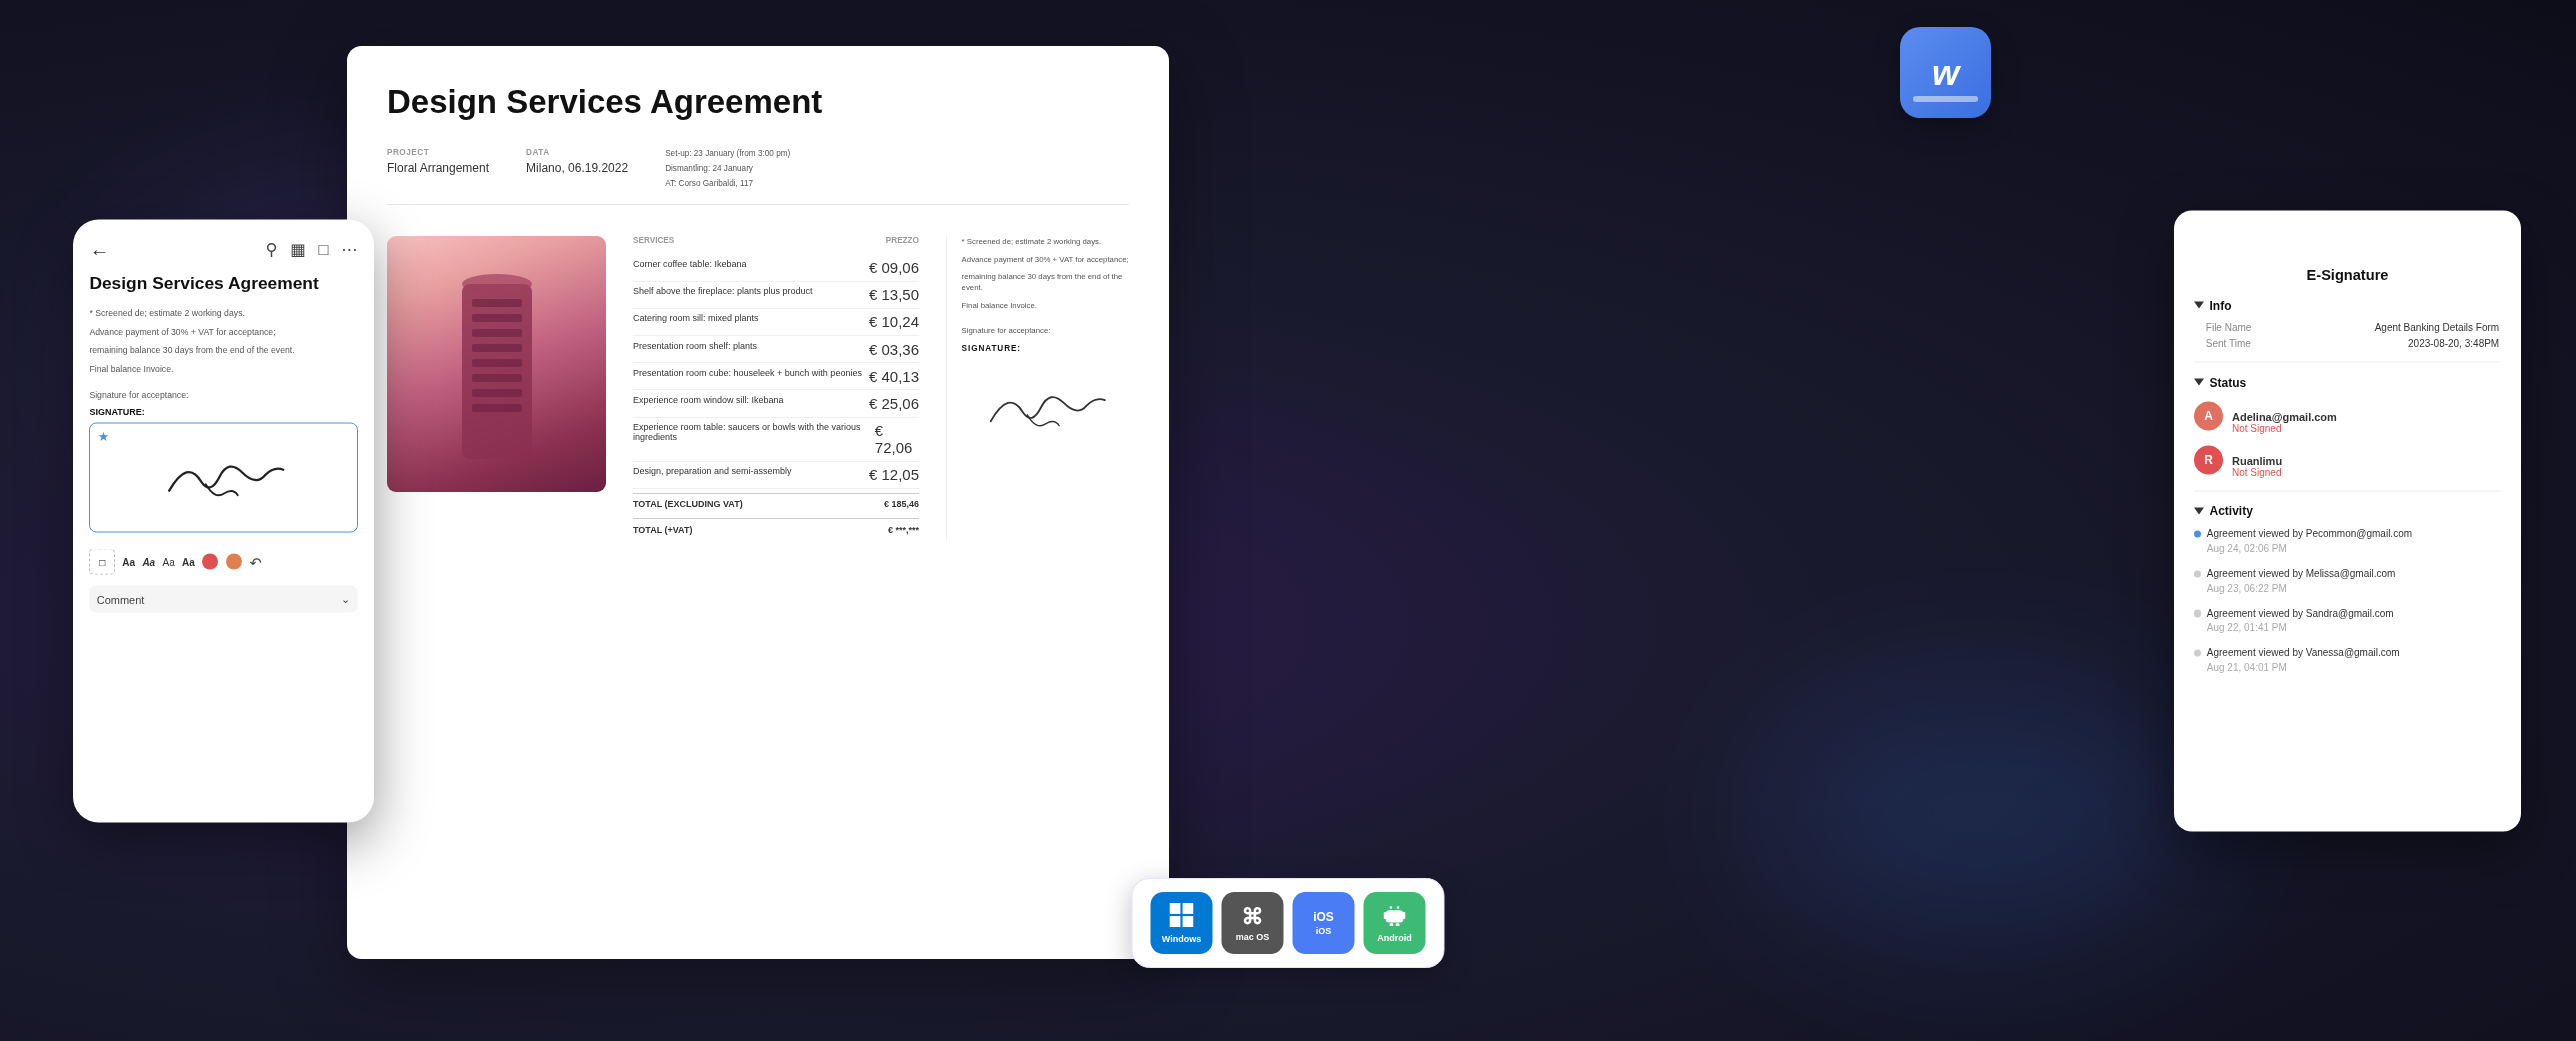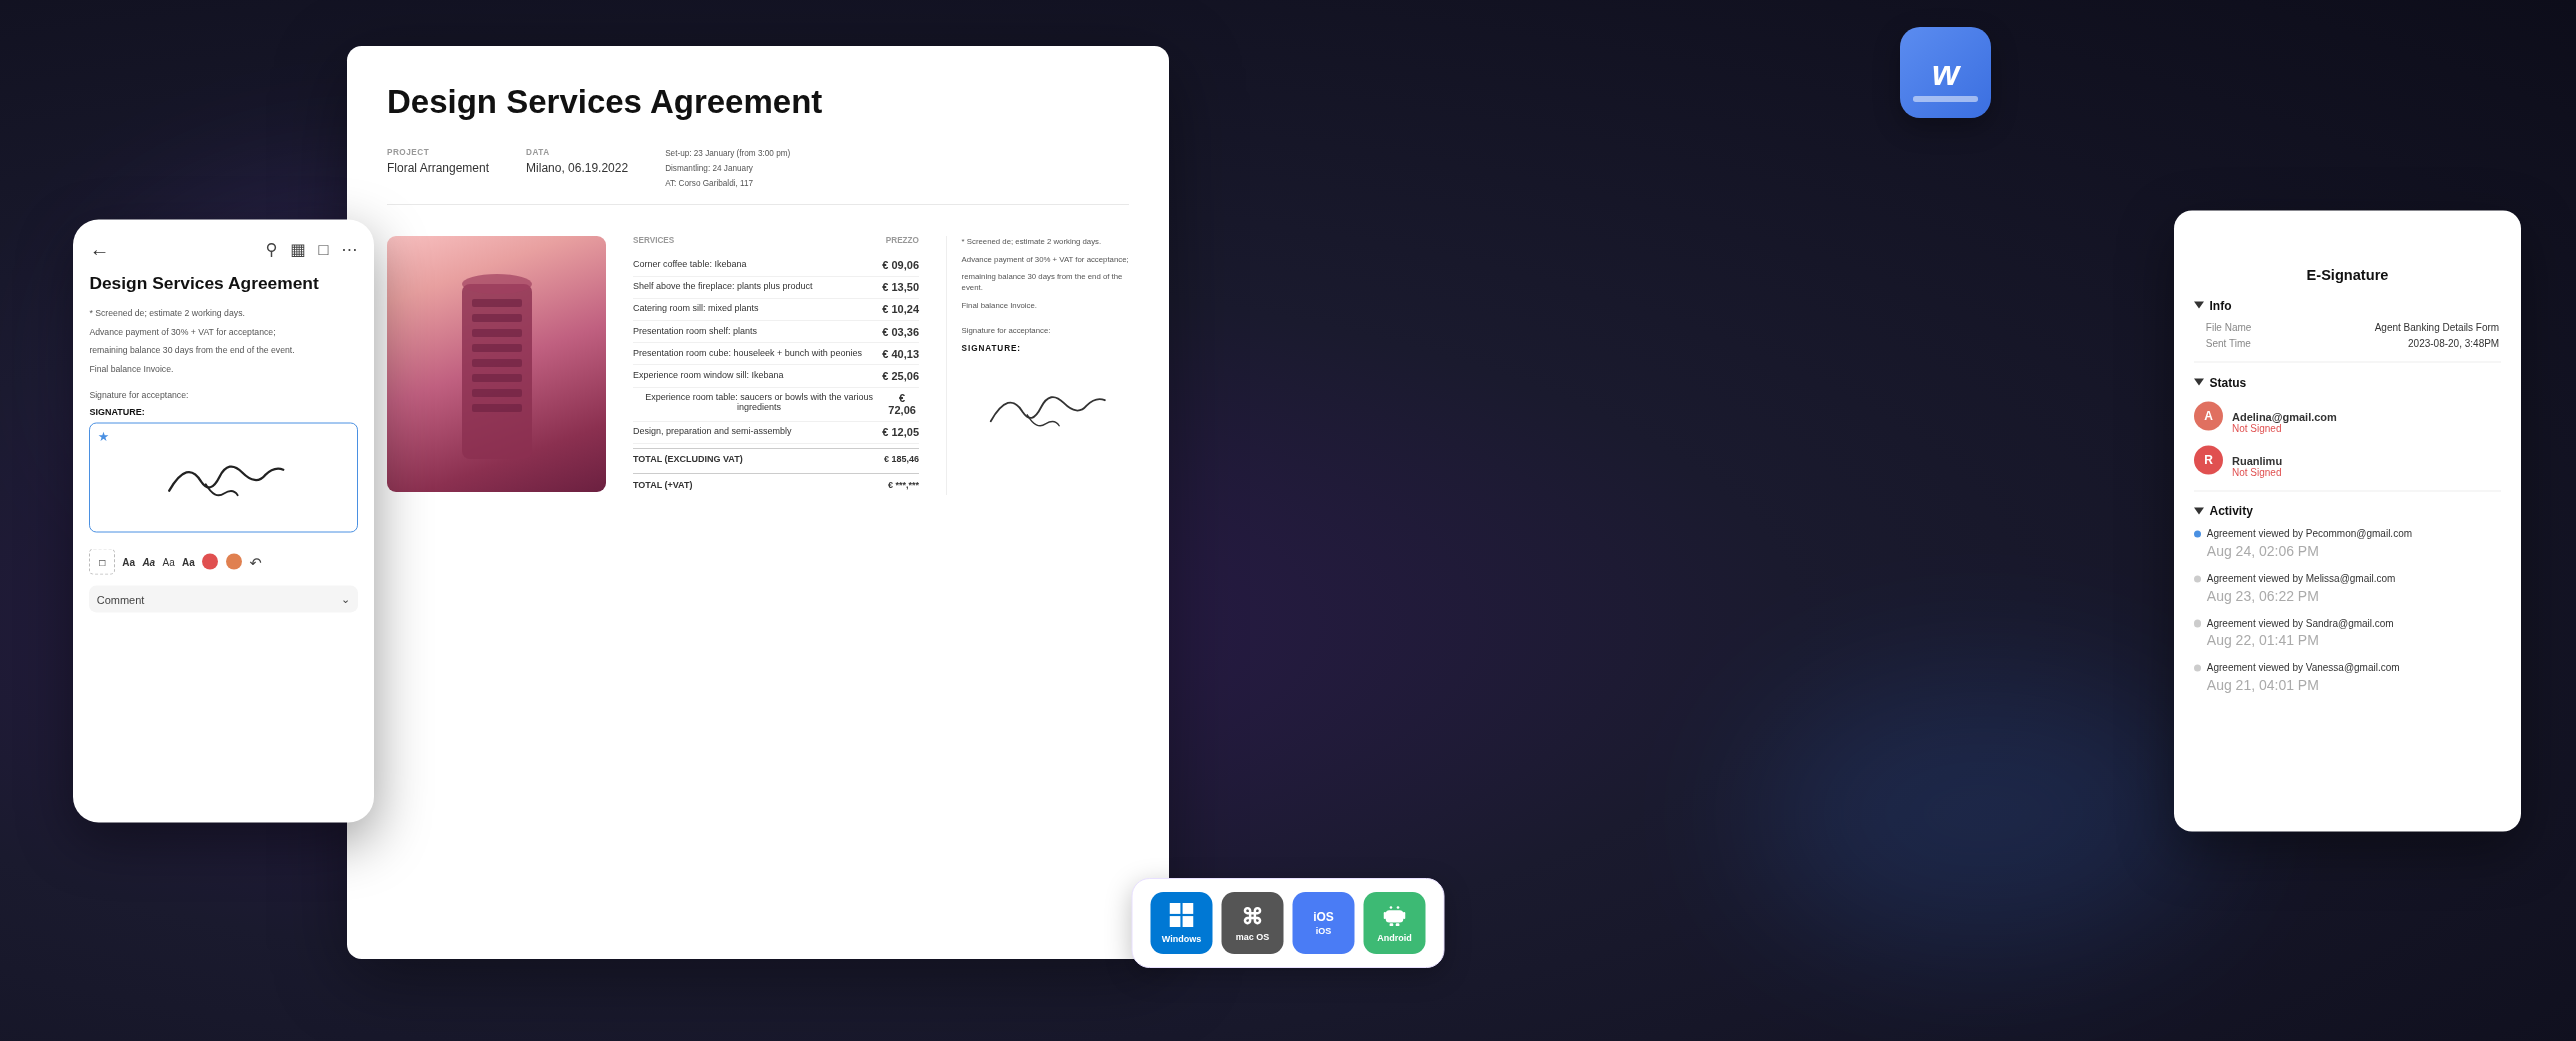--- a/index.html
+++ b/index.html
@@ -270,32 +270,31 @@
       font-weight: 700;
       color: #999;
       text-transform: uppercase;
     }
 
     .services-row {
       display: flex;
       justify-content: space-between;
       padding: 4.6px 0;
       border-bottom: 0.9px solid #f0f0f0;
-      text-align: center;
     }
 
     .services-item {
       font-size: 9px;
       color: #333;
     }
 
     .services-price {
-      font-size: 11px;
-      color: #333;
-      font-weight: 700;
+      font-size: 15px;
+      color: #333;
+      font-weight: 400;
     }
 
     .services-total-row {
       display: flex;
       justify-content: space-between;
       padding: 5.5px 0;
       margin-top: 3.7px;
       border-top: 0.9px solid #ccc;
     }
 
@@ -490,21 +489,21 @@
     .dot-blue { background: #4a90e2; }
     .dot-gray { background: #ccc; }
 
     .esig-activity-text {
       font-size: 10px;
       color: #333;
       line-height: 1.4;
     }
 
     .esig-activity-time {
-      font-size: 14px;
+      font-size: 10px;
       color: #aaa;
       margin-top: 1.8px;
     }
 
     
     .platform-bar {
       position: absolute;
       bottom: 73px;
       left: 50%;
       transform: translateX(-50%);

